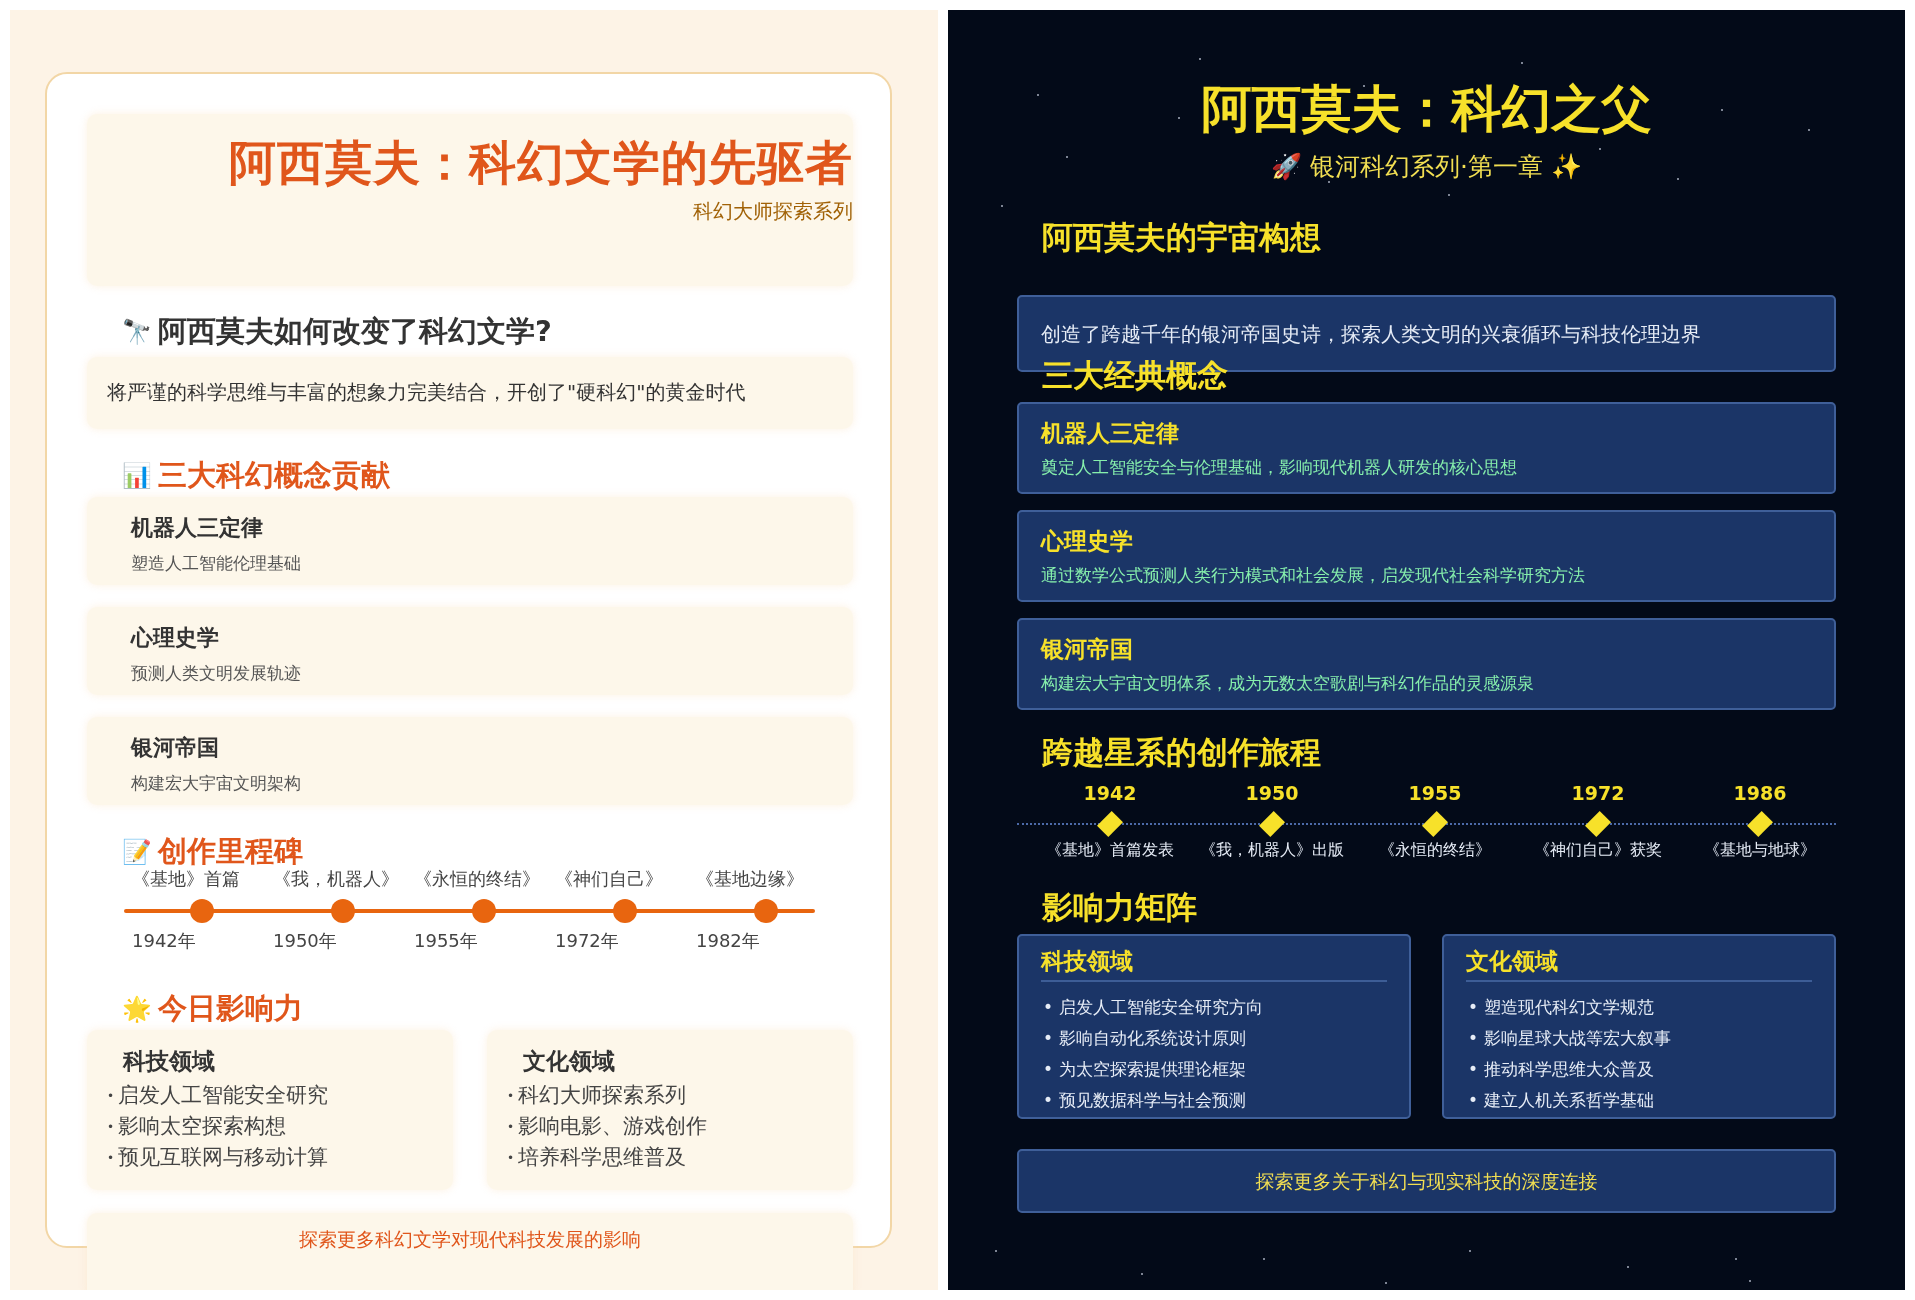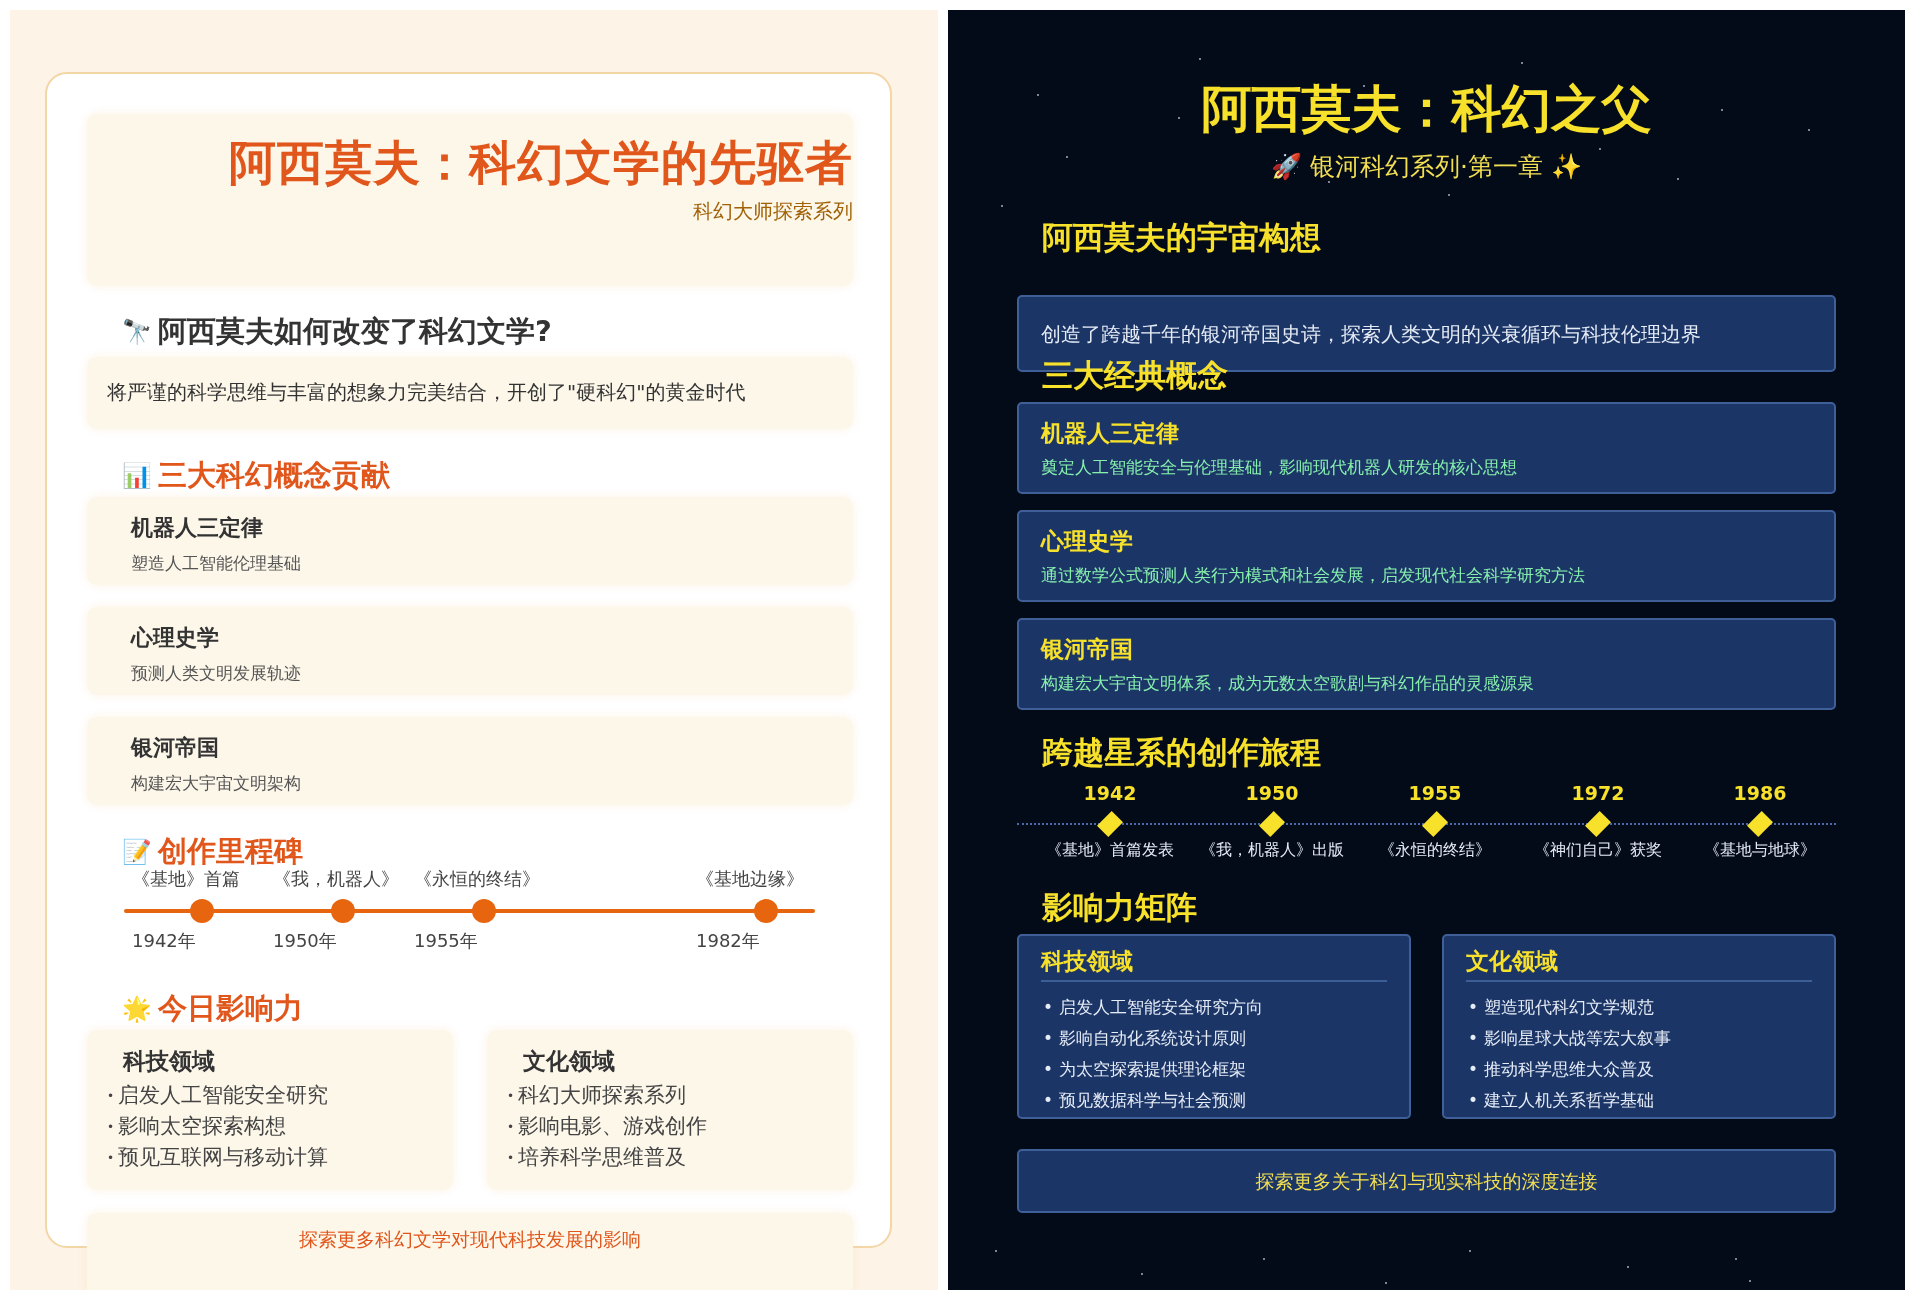--- a/index.html
+++ b/index.html
@@ -119,20 +119,25 @@
     </div>
     <div class="l-tl-item" style="left:219px;">
       <div class="l-tl-label">《我，机器人》</div>
       <div class="l-tl-dot"></div>
       <div class="l-tl-year">1950年</div>
     </div>
     <div class="l-tl-item" style="left:360px;">
       <div class="l-tl-label">《永恒的终结》</div>
       <div class="l-tl-dot"></div>
       <div class="l-tl-year">1955年</div>
+    </div>
+    <div class="l-tl-item" style="left:501px;">
+      <div class="l-tl-label">《神们自己》</div>
+      <div class="l-tl-dot"></div>
+      <div class="l-tl-year">1972年</div>
     </div>
     <div class="l-tl-item" style="left:642px;">
       <div class="l-tl-label">《基地边缘》</div>
       <div class="l-tl-dot"></div>
       <div class="l-tl-year">1982年</div>
     </div>
   </div>
 
   <div class="l-h orange" style="top:979px;">
     <span class="ico">🌟</span>

